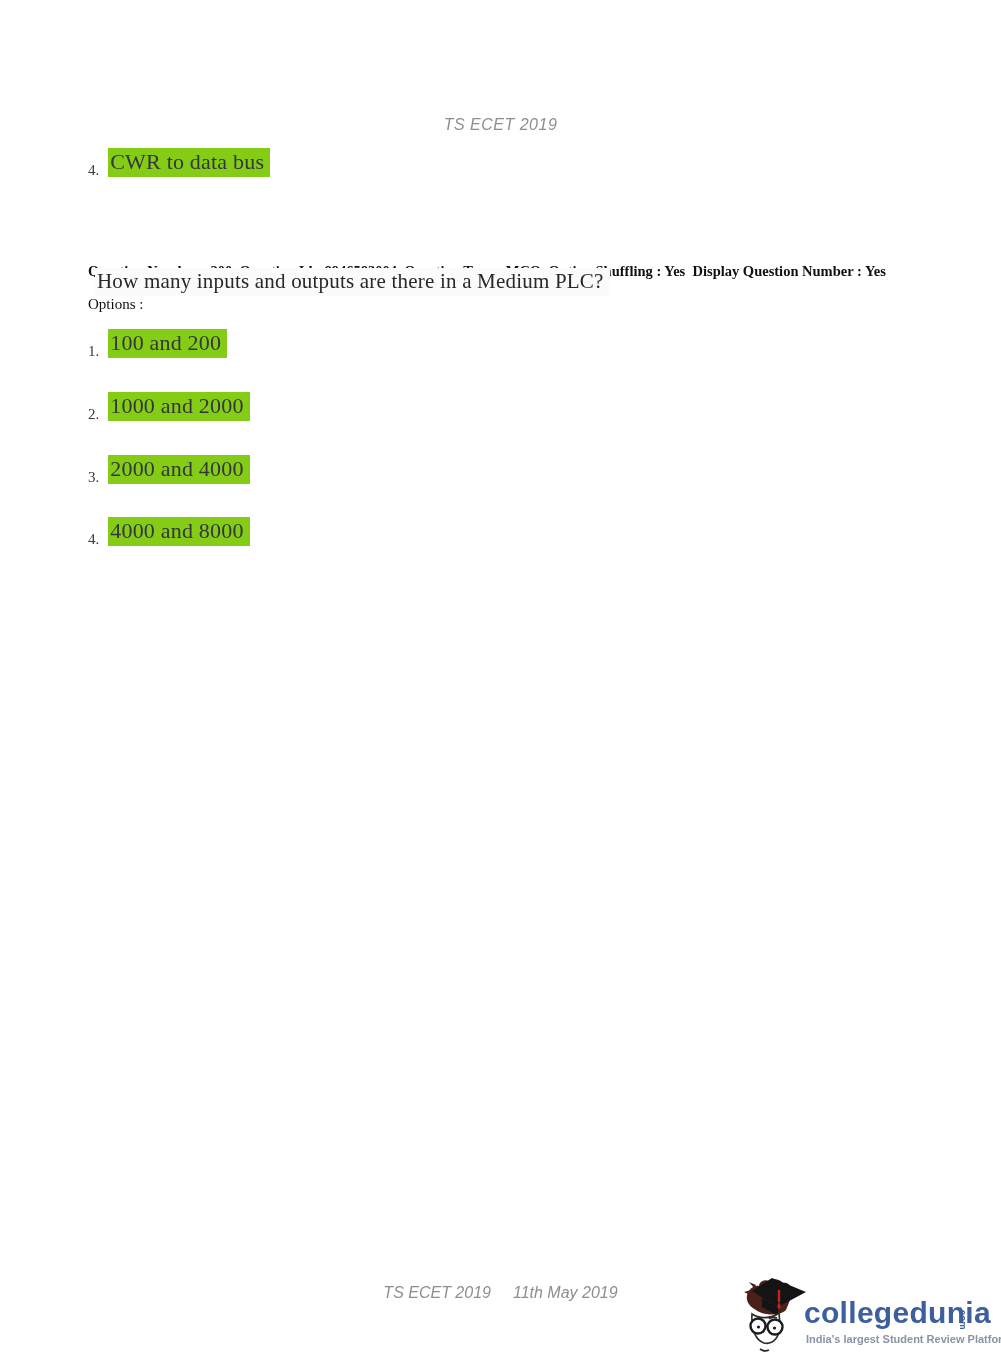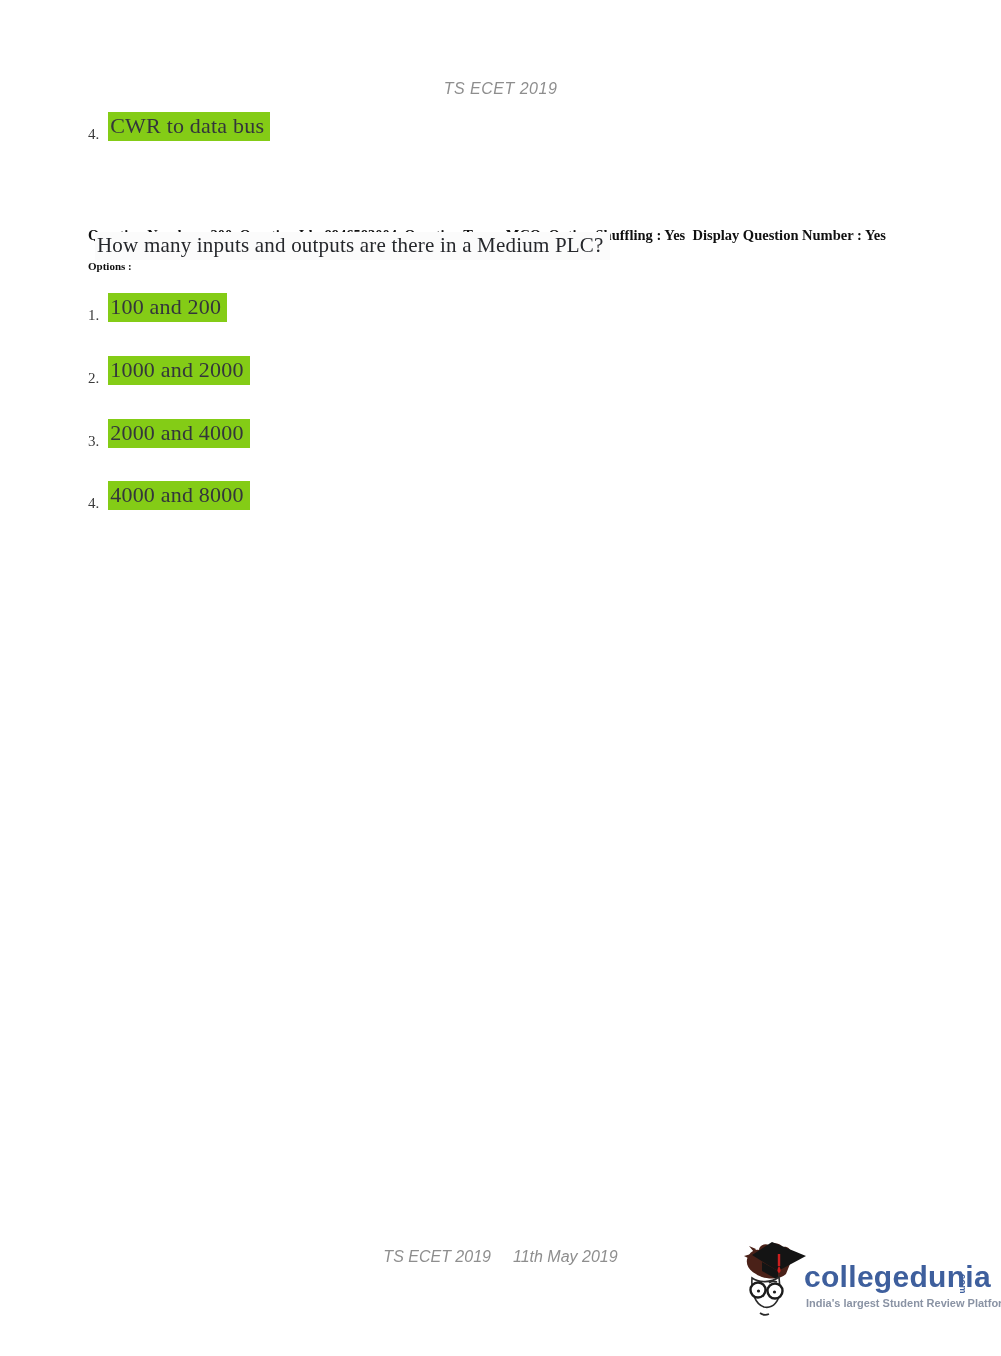--- a/index.html
+++ b/index.html
@@ -8,20 +8,21 @@
     font-family: "Liberation Serif", serif;
     width: 1001px;
     height: 1356px;
     position: relative;
     overflow: hidden;
   }
   .page {
     position: absolute;
     inset: 0;
     background: #ffffff;
+    margin-top: 36px;
   }
 
   
   .doc-header {
     position: absolute;
     top: 80px; left: 0; right: 0;
     text-align: center;
     font-family: "Liberation Sans", sans-serif;
     font-style: italic;
     font-size: 16px;
@@ -78,22 +79,22 @@
     top: 232px; left: 95px;
     font-size: 21px;
     color: #26282c;
     background: #fbfbfb;
     padding: 1px 6px 2px 2px;
     letter-spacing: 0.2px;
   }
   .options-label {
     position: absolute;
     top: 260px; left: 88px;
-    font-weight: bold;
-    font-size: 11px;
+    font-weight: normal;
+    font-size: 15px;
     color: #101010;
   }
 
   .option-row {
     position: absolute;
     left: 88px;
     display: flex;
     align-items: flex-end;
   }
   .option-row.o1 { top: 293px; }

